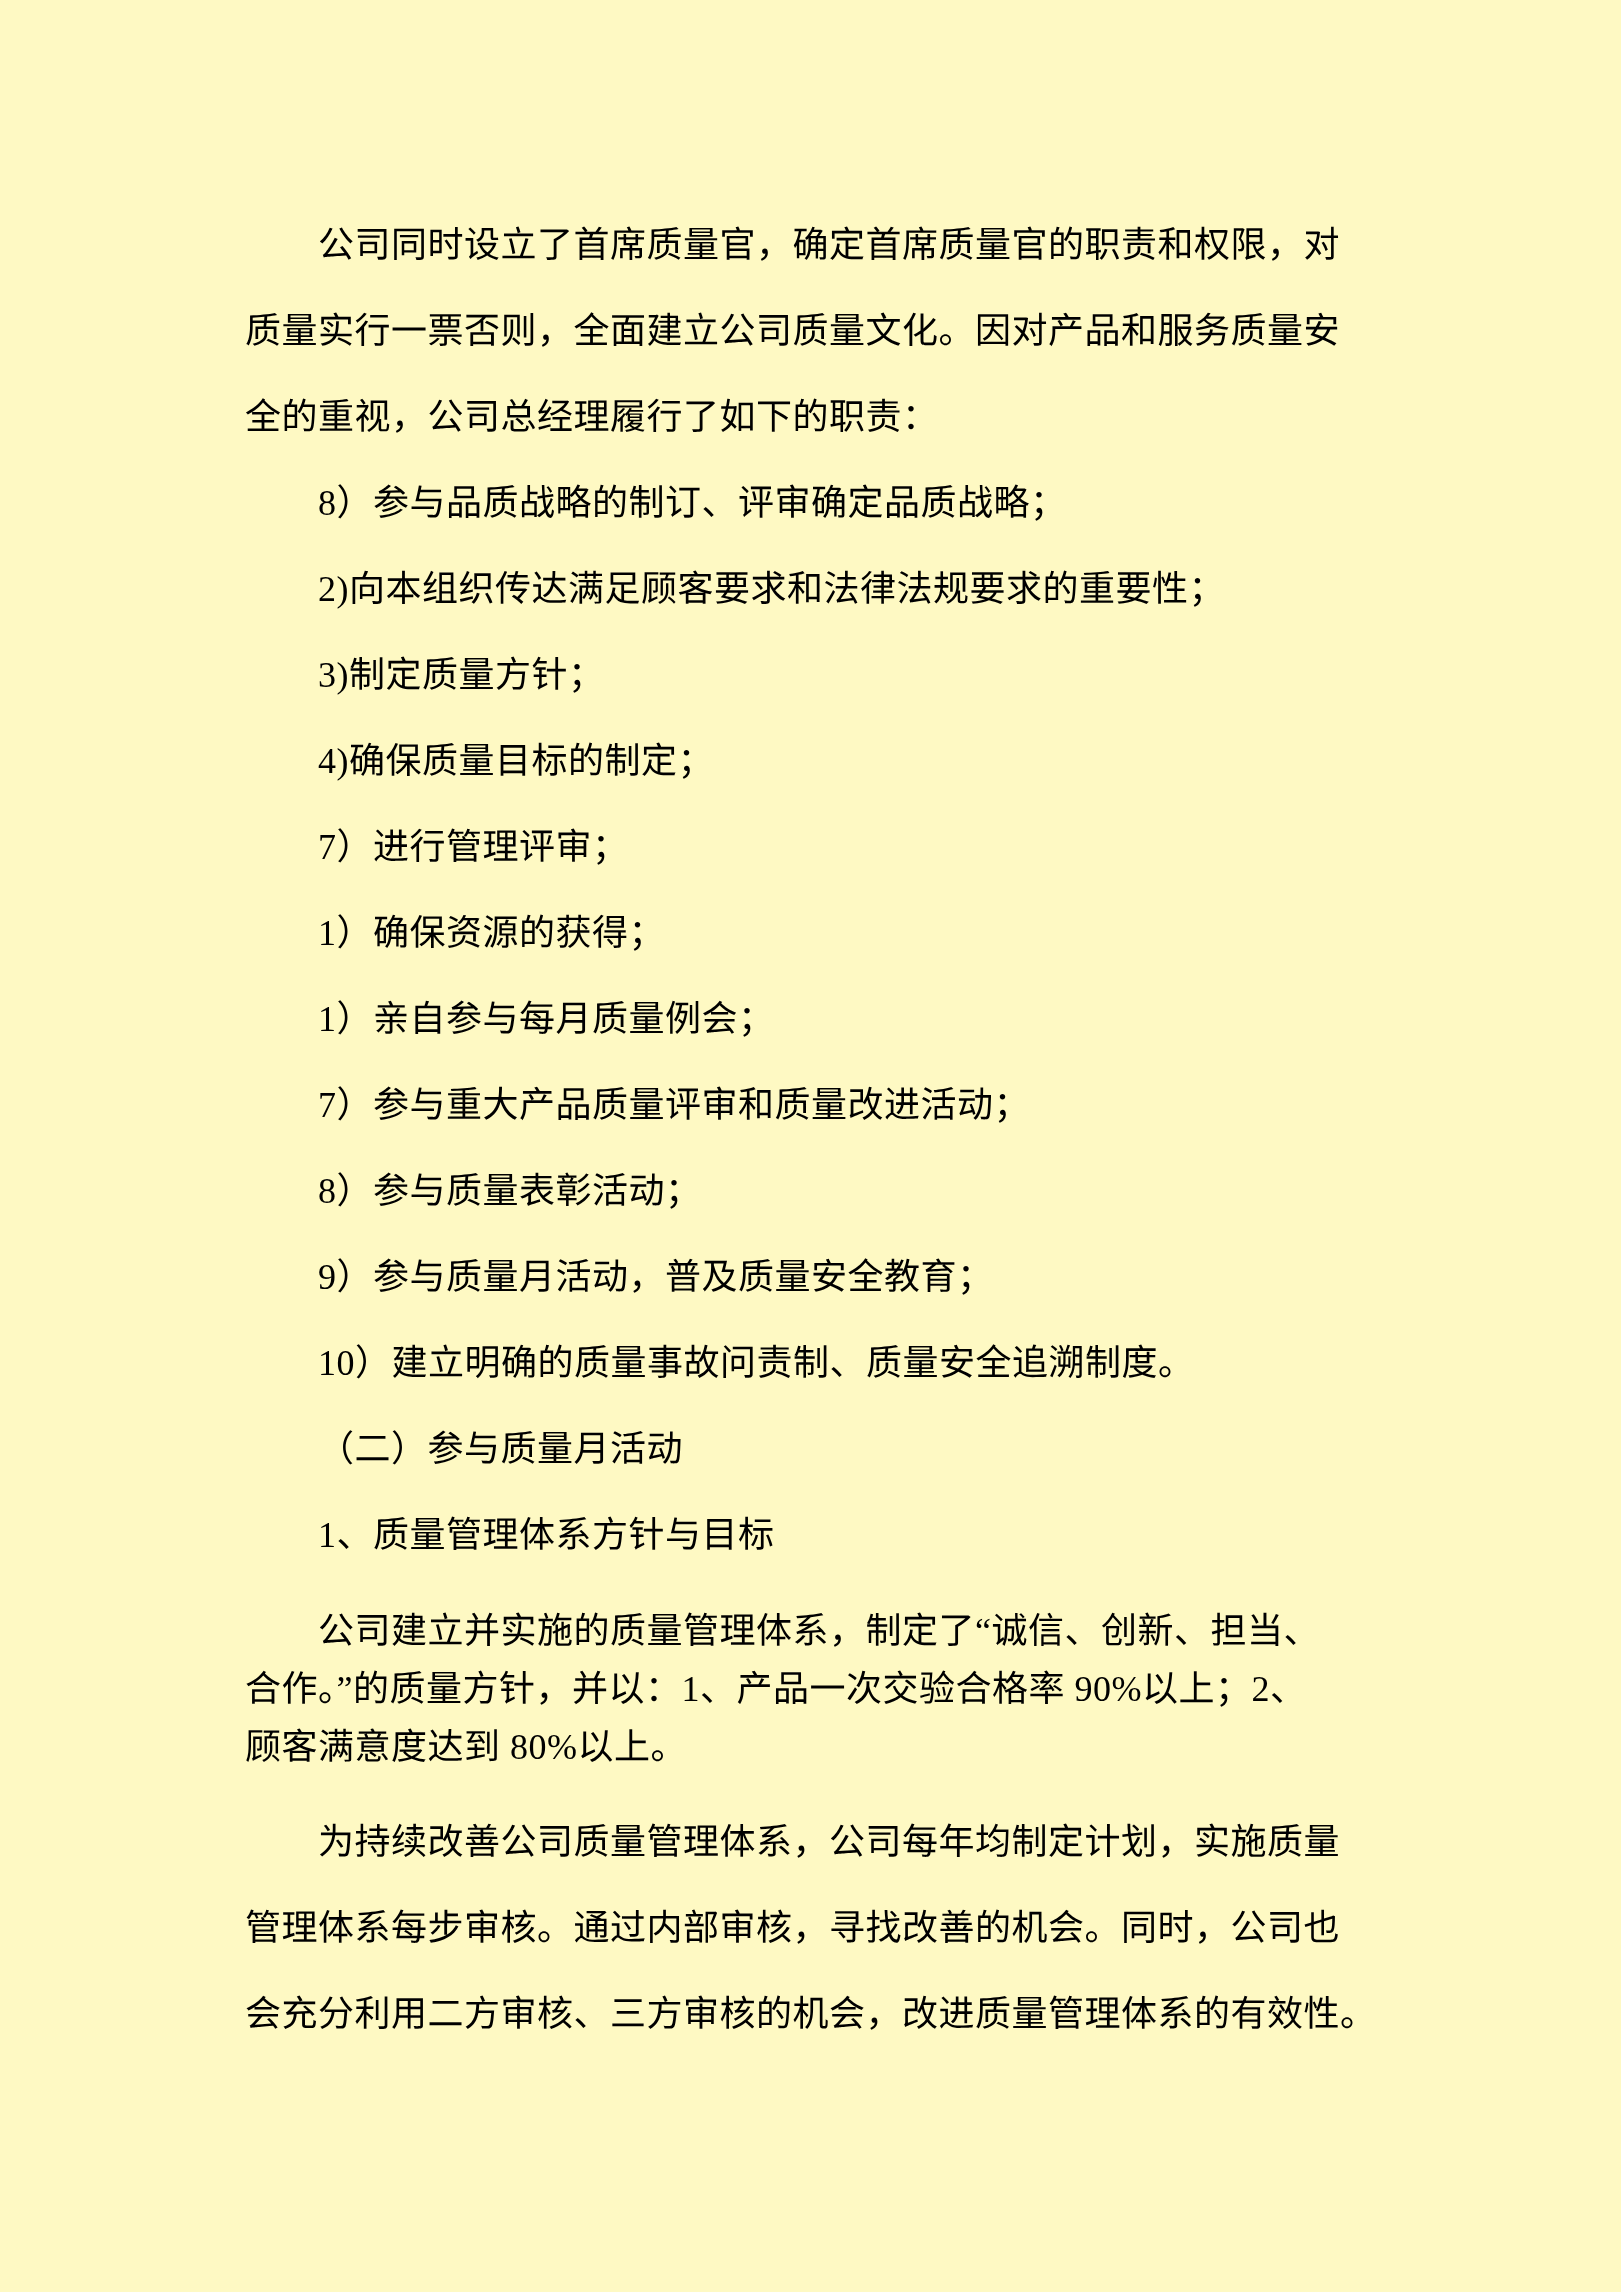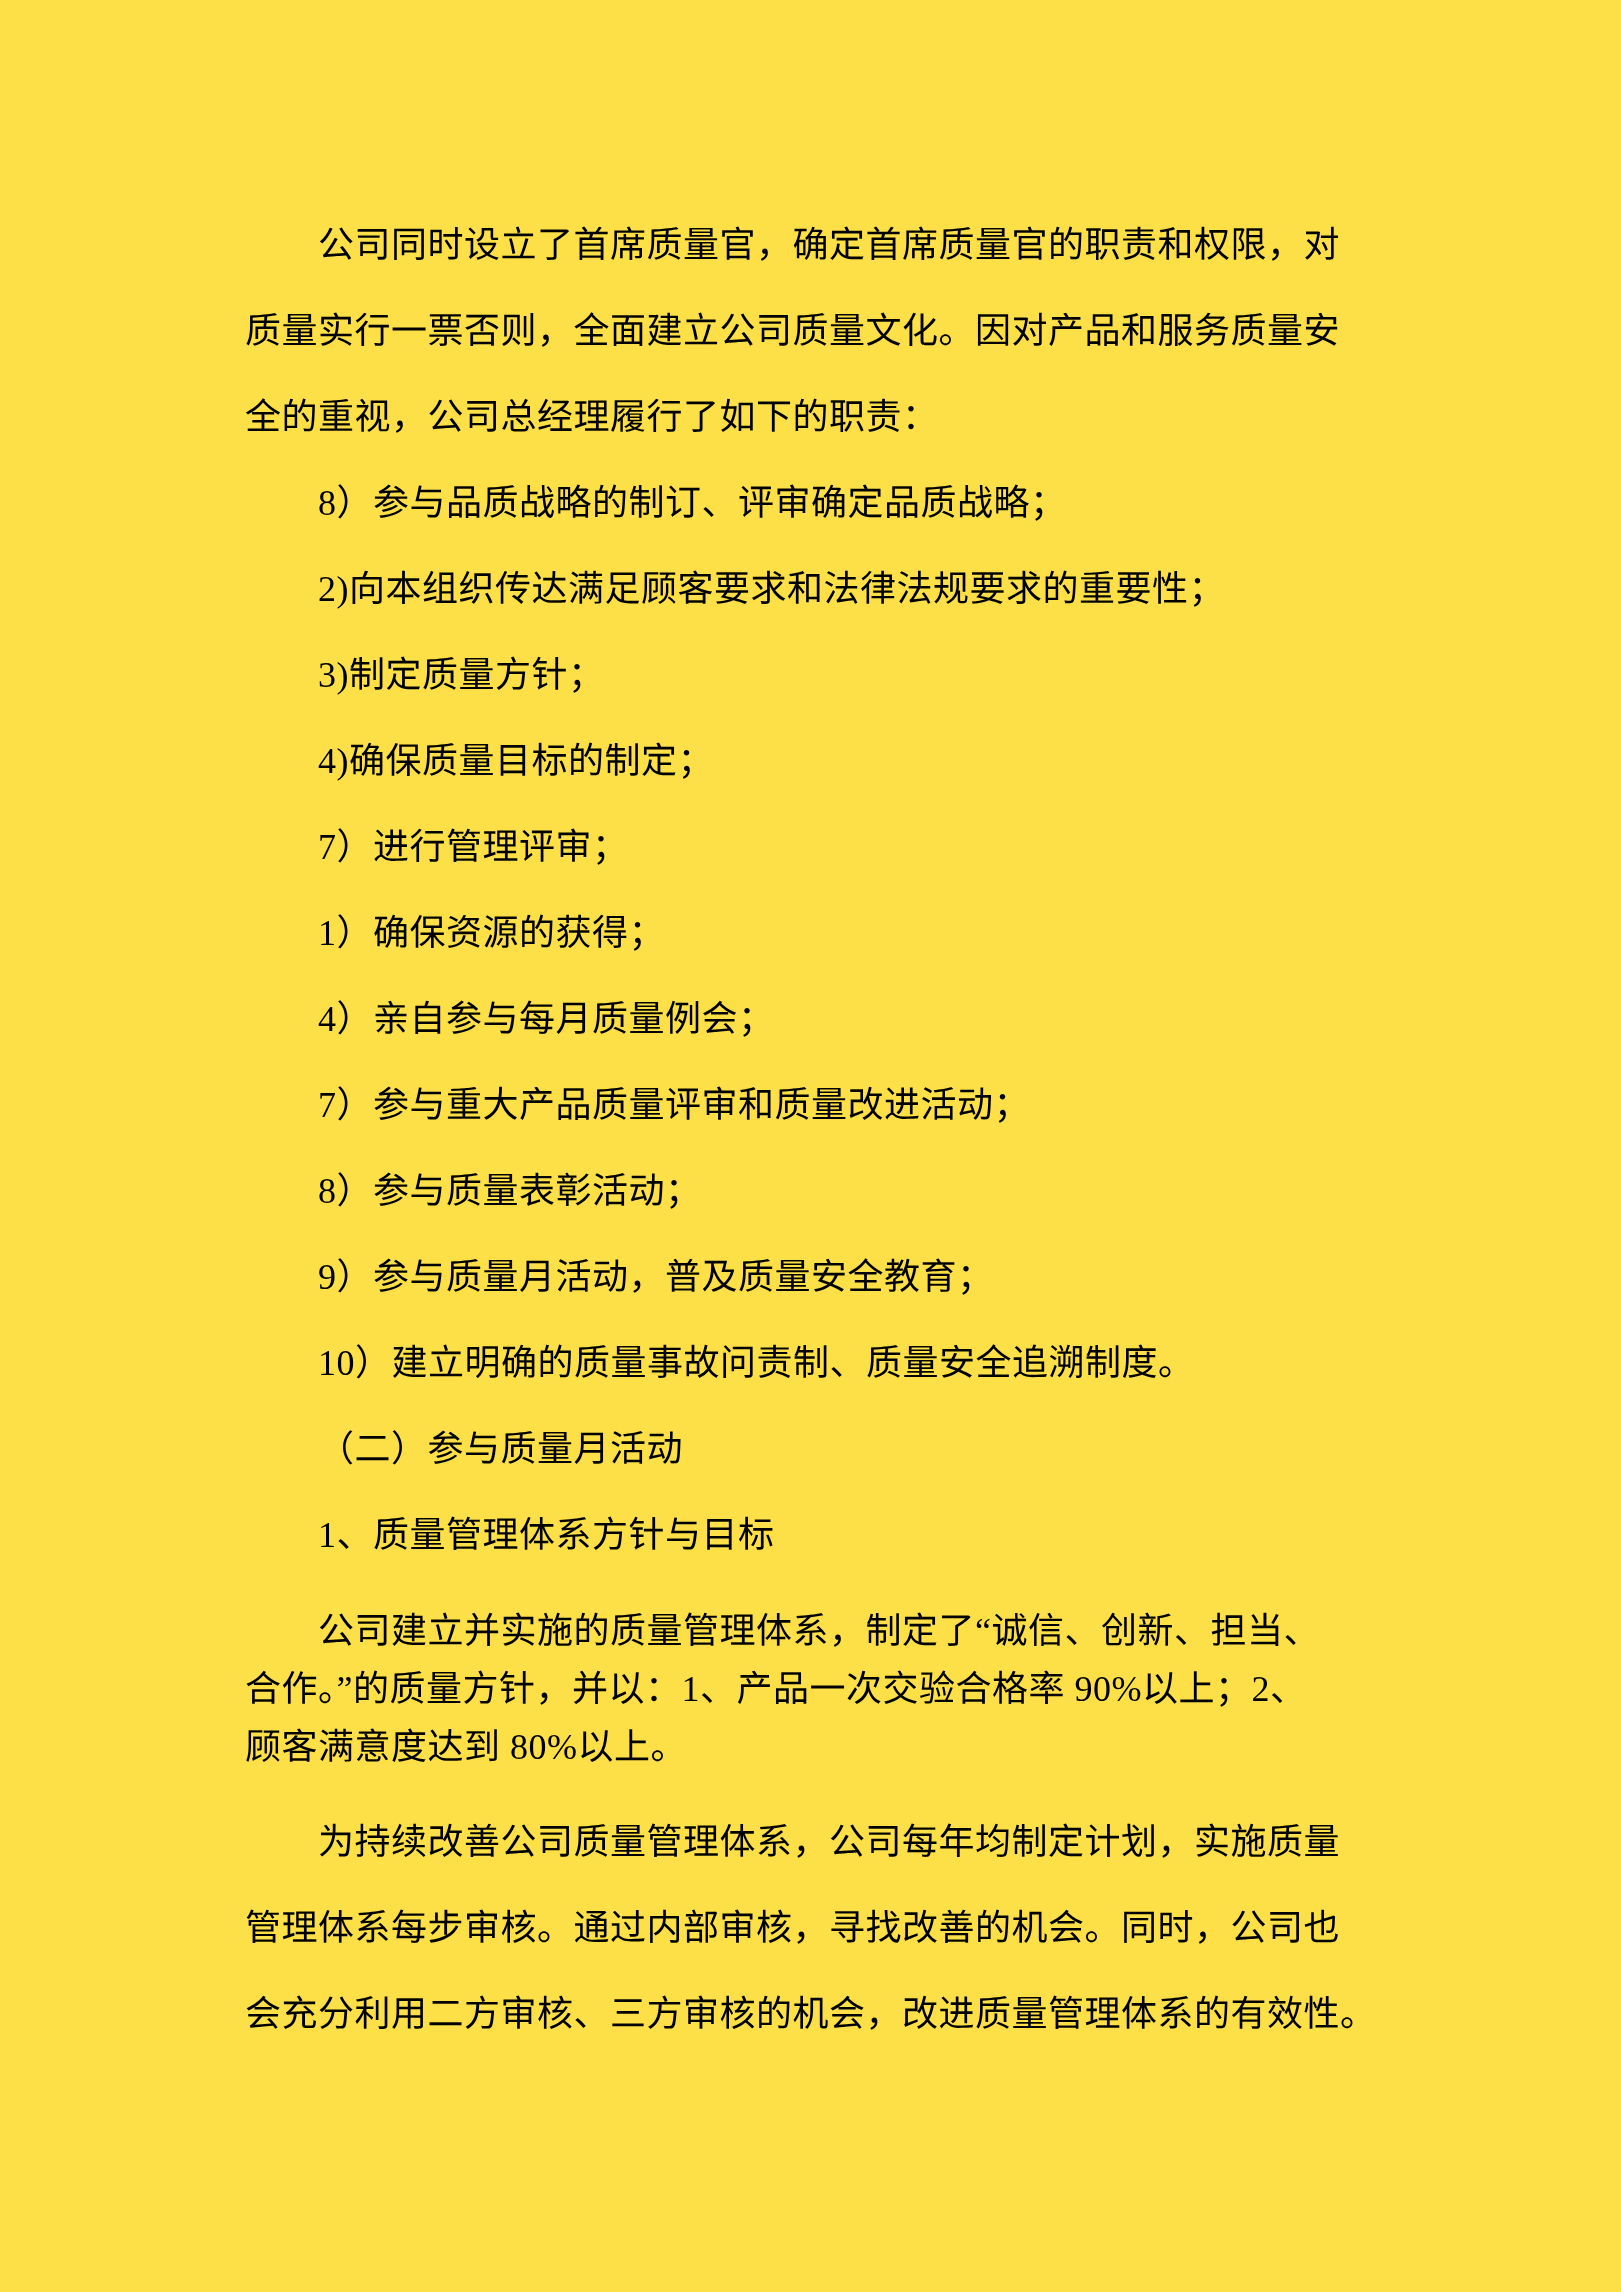--- a/index.html
+++ b/index.html
@@ -34,32 +34,32 @@
     letter-spacing: 0.5px;
   }
   .style-body-tight {
     line-height: 58px;          
     margin: 23.5px 0;
   }
 </style>
 </head>
 <body>
 
-<main class="doc-page" style="background: #fde047;">
+<main class="doc-page" style="background: #fef9c3;">
   <section class="doc-content" style="color: rgb(0, 0, 0);">
       <p class="para style-body">公司同时设立了首席质量官，确定首席质量官的职责和权限，对
 质量实行一票否则，全面建立公司质量文化。因对产品和服务质量安
 全的重视，公司总经理履行了如下的职责：</p>
       <p class="para style-list-item">8）参与品质战略的制订、评审确定品质战略；</p>
       <p class="para style-list-item">2)向本组织传达满足顾客要求和法律法规要求的重要性；</p>
       <p class="para style-list-item">3)制定质量方针；</p>
       <p class="para style-list-item">4)确保质量目标的制定；</p>
       <p class="para style-list-item">7）进行管理评审；</p>
       <p class="para style-list-item">1）确保资源的获得；</p>
-      <p class="para style-list-item">4）亲自参与每月质量例会；</p>
+      <p class="para style-list-item">1）亲自参与每月质量例会；</p>
       <p class="para style-list-item">7）参与重大产品质量评审和质量改进活动；</p>
       <p class="para style-list-item">8）参与质量表彰活动；</p>
       <p class="para style-list-item">9）参与质量月活动，普及质量安全教育；</p>
       <p class="para style-list-item">10）建立明确的质量事故问责制、质量安全追溯制度。</p>
       <p class="para style-heading">（二）参与质量月活动</p>
       <p class="para style-heading">1、质量管理体系方针与目标</p>
       <p class="para style-body-tight">公司建立并实施的质量管理体系，制定了“诚信、创新、担当、
 合作。”的质量方针，并以：1、产品一次交验合格率 90%以上；2、
 顾客满意度达到 80%以上。</p>
       <p class="para style-body">为持续改善公司质量管理体系，公司每年均制定计划，实施质量

